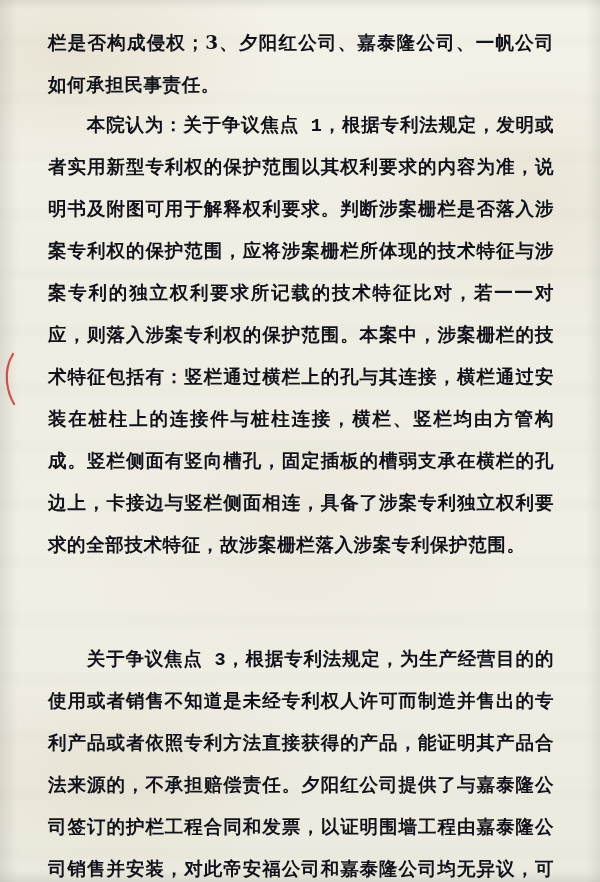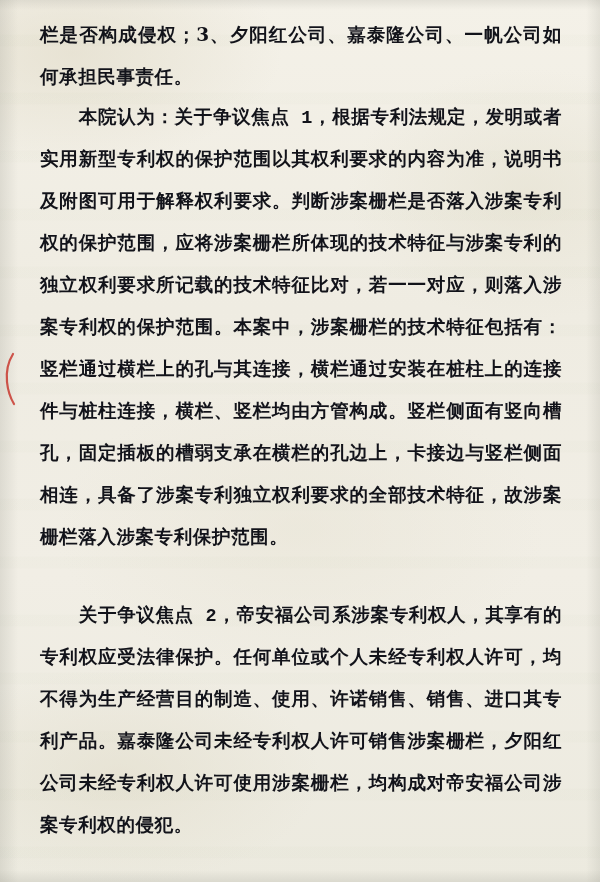--- a/index.html
+++ b/index.html
@@ -18,21 +18,21 @@
     position: relative;
     width: 600px;
     height: 882px;
     background:
       radial-gradient(ellipse 300px 160px at 12% 6%, rgba(222,216,196,0.55), rgba(0,0,0,0) 70%),
       radial-gradient(ellipse 260px 180px at 88% 22%, rgba(226,222,204,0.5), rgba(0,0,0,0) 70%),
       radial-gradient(ellipse 340px 200px at 50% 60%, rgba(230,226,210,0.45), rgba(0,0,0,0) 72%),
       radial-gradient(ellipse 280px 150px at 20% 88%, rgba(224,219,200,0.5), rgba(0,0,0,0) 72%),
       linear-gradient(180deg, #f4f1e8 0%, #efece2 35%, #f1eee5 65%, #eceadf 100%);
     box-sizing: border-box;
-    padding: 8px;
+    padding: 16px;
   }
   .page::after {
     
     content: "";
     position: absolute;
     left: 0; top: 0; right: 0; bottom: 0;
     pointer-events: none;
     background:
       repeating-linear-gradient(180deg,
         rgba(190,196,180,0.00) 0px,
@@ -128,18 +128,17 @@
   <div class="margin-mark">
     <svg width="16" height="54" viewBox="0 0 16 54">
       <path d="M11 2 C6 10, 4 20, 5 30 C6 40, 9 47, 12 52" stroke="#c8382f" stroke-width="2.2" fill="none" stroke-linecap="round" opacity="0.85"></path>
     </svg>
   </div>
 
   <div class="body-text">
     <p class="para">栏是否构成侵权；3、夕阳红公司、嘉泰隆公司、一帆公司如何承担民事责任。</p>
     <p class="para indent">本院认为：关于争议焦点 1，根据专利法规定，发明或者实用新型专利权的保护范围以其权利要求的内容为准，说明书及附图可用于解释权利要求。判断涉案栅栏是否落入涉案专利权的保护范围，应将涉案栅栏所体现的技术特征与涉案专利的独立权利要求所记载的技术特征比对，若一一对应，则落入涉案专利权的保护范围。本案中，涉案栅栏的技术特征包括有：竖栏通过横栏上的孔与其连接，横栏通过安装在桩柱上的连接件与桩柱连接，横栏、竖栏均由方管构成。竖栏侧面有竖向槽孔，固定插板的槽弱支承在横栏的孔边上，卡接边与竖栏侧面相连，具备了涉案专利独立权利要求的全部技术特征，故涉案栅栏落入涉案专利保护范围。</p>
     <div class="spacer"></div>
-    <p class="para indent">关于争议焦点 2，帝安福公司系涉案专利权人，其享有的专利权应受法律保护。任何单位或个人未经专利权人许可，均不得为生产经营目的制造、使用、许诺销售、销售、进口其专利产品。嘉泰隆公司未经专利权人许可销售涉案栅栏，夕阳红公司未经专利权人许可使用涉案栅栏，均构成对帝安福公司涉案专利权的侵犯。</p>
     <div class="spacer"></div>
     <p class="para indent">关于争议焦点 3，根据专利法规定，为生产经营目的的使用或者销售不知道是未经专利权人许可而制造并售出的专利产品或者依照专利方法直接获得的产品，能证明其产品合法来源的，不承担赔偿责任。夕阳红公司提供了与嘉泰隆公司签订的护栏工程合同和发票，以证明围墙工程由嘉泰隆公司销售并安装，对此帝安福公司和嘉泰隆公司均无异议，可以证明涉案栅栏来源于嘉泰隆公司。嘉泰隆公司又提供了与一帆公司签订的购销</p>
   </div>
 
 </div>
 
 </body></html>

